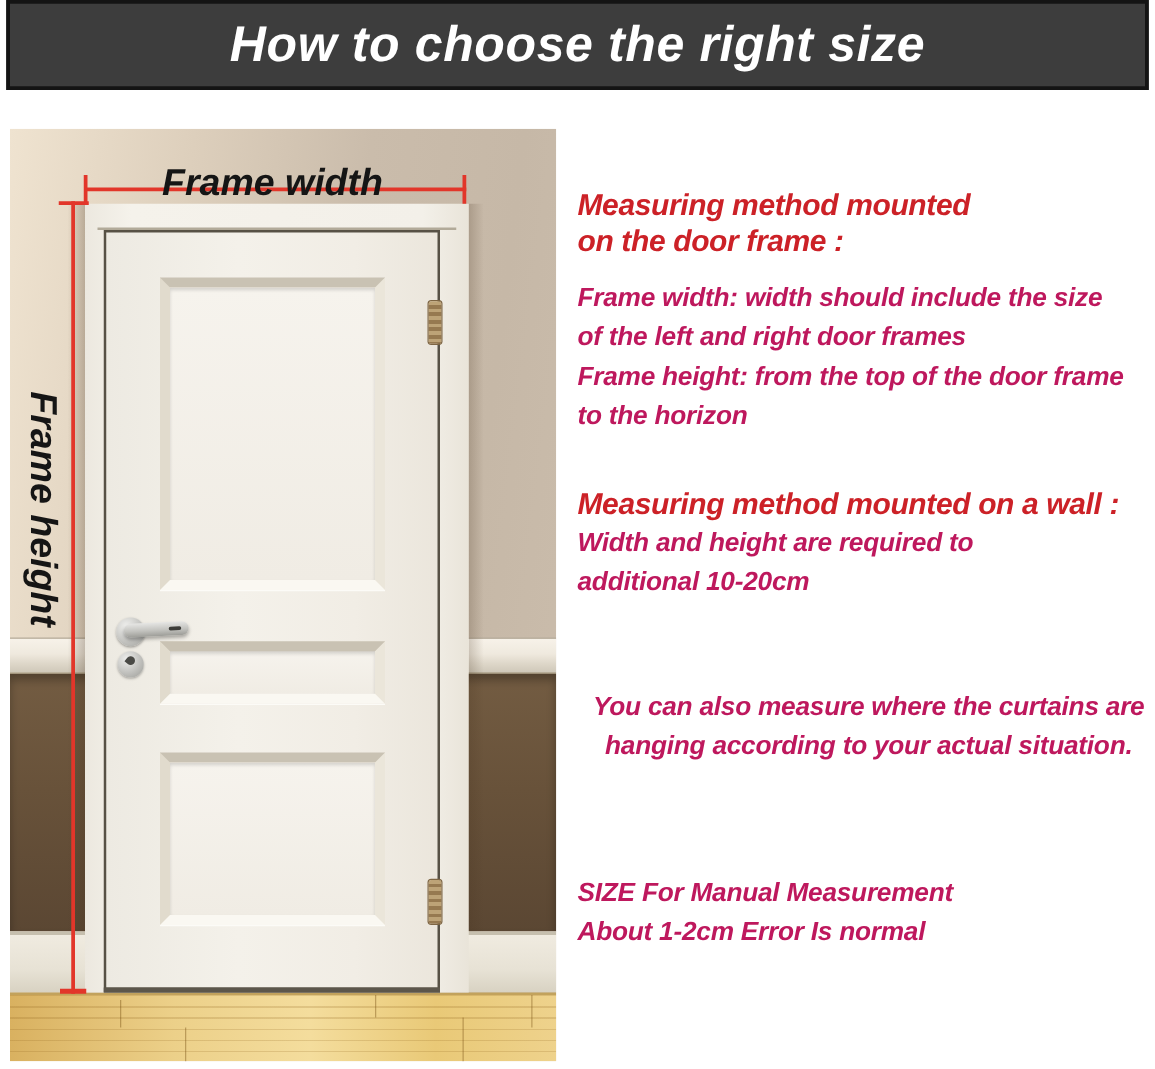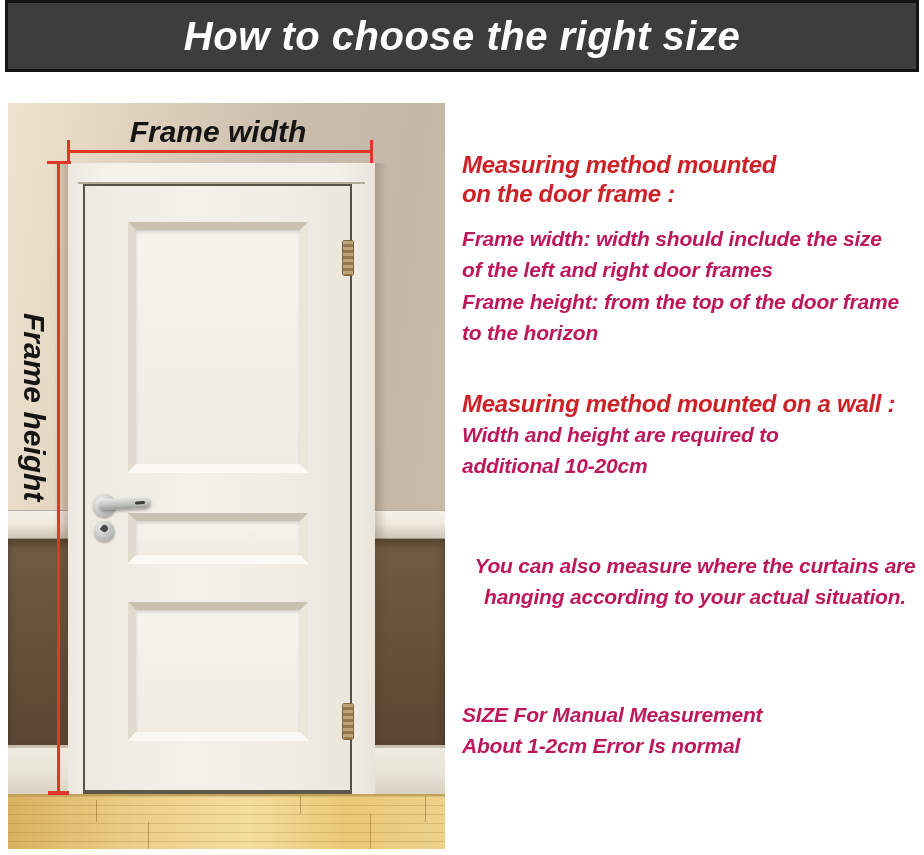--- a/index.html
+++ b/index.html
@@ -65,21 +65,21 @@
 
   
   .mline { position:absolute; background:#e2362a; }
   .h-line    { left:60px;  top:47px;  width:305px; height:3px; }
   .h-tick-l  { left:59px;  top:37px;  width:3px;  height:23px; }
   .h-tick-r  { left:362px; top:37px;  width:3px;  height:23px; }
   .v-line    { left:49px;  top:58px;  width:3px;  height:634px; }
   .v-tick-t  { left:39px;  top:58px;  width:24px; height:3px; }
   .v-tick-b  { left:40px;  top:688px; width:21px; height:4px; }
 
-  .frame-width-label { position:absolute; left:105px; top:12px; width:210px; text-align:center;
+  .frame-width-label { position:absolute; left:105px; top:27px; width:210px; text-align:center;
                        font-size:30px; font-weight:700; font-style:italic; color:#151515; }
   .frame-height-label { position:absolute; left:9px; top:210px; height:310px;
                         writing-mode:vertical-rl; text-orientation:mixed;
                         font-size:30px; font-weight:700; font-style:italic; color:#151515; }
 
   
   .instructions { position:absolute; left:462px; top:0; width:466px; height:855px; }
   .txt { position:absolute; left:0; width:466px; white-space:pre-line; font-style:italic; }
   .heading { color:#cc2127; font-size:24px; font-weight:700; line-height:29px; letter-spacing:-0.3px; }
   .body-txt { color:#be185d; font-size:21px; font-weight:700; line-height:31px; letter-spacing:-0.2px; }

